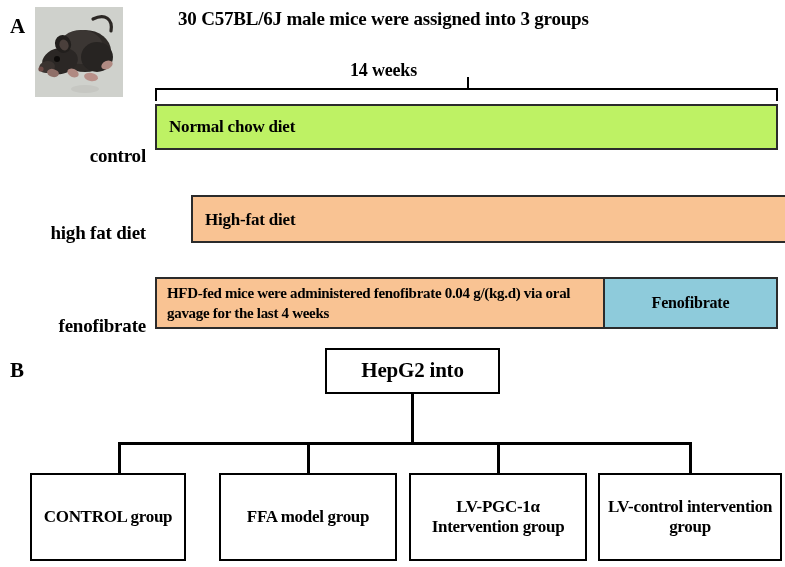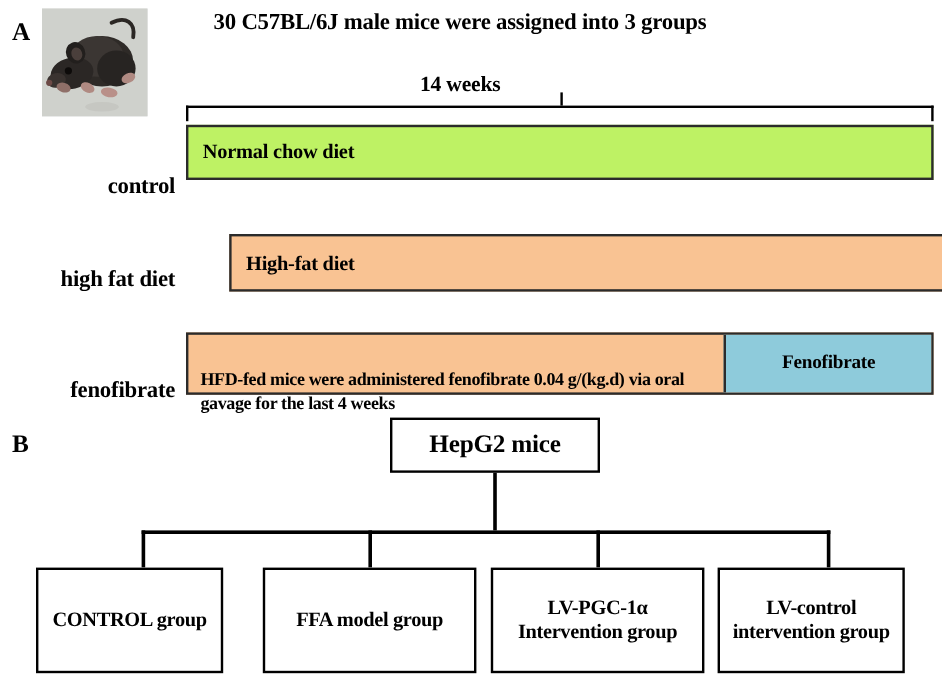--- a/index.html
+++ b/index.html
@@ -148,21 +148,20 @@
     display: flex;
   }
   #bar-feno .feno-desc {
     flex: 0 0 446px;
     padding: 5px 8px 0 10px;
     box-sizing: border-box;
     font-size: 15px;
     font-weight: bold;
     line-height: 1.3;
     letter-spacing: -0.3px;
-    margin-top: 24px;
   }
   #bar-feno .feno-drug {
     flex: 1 1 auto;
     background: #8ecbdb;
     border-left: 2px solid #2b2b2b;
     display: flex;
     align-items: center;
     justify-content: center;
     font-size: 16px;
     font-weight: bold;
@@ -193,21 +192,21 @@
   .leaf-box {
     top: 473px;
     height: 88px;
     font-size: 17px;
     letter-spacing: -0.3px;
     padding: 0 4px;
   }
   #leaf-0 { left: 30px;  width: 156px; }
   #leaf-1 { left: 219px; width: 178px; text-align: center; }
   #leaf-2 { left: 409px; width: 178px; }
-  #leaf-3 { left: 598px; width: 156px; }
+  #leaf-3 { left: 598px; width: 184px; }
 
   
   .conn {
     position: absolute;
     background: #000;
   }
   .conn.v { width: 3px; }
   .conn.h { height: 3px; }
 </style>
 </head>
@@ -270,21 +269,21 @@
   </div>
 
   <div class="row-label" style="top:278px;">fenofibrate</div>
   <div class="bar" id="bar-feno">
     <div class="feno-desc">HFD-fed mice were administered fenofibrate 0.04 g/(kg.d) via oral gavage for the last 4 weeks</div>
     <div class="feno-drug">Fenofibrate</div>
   </div>
 
   <div class="panel-letter abs" style="left:10px; top:360px;">B</div>
 
-  <div class="node-box" id="hepg2-box">HepG2 mice</div>
+  <div class="node-box" id="hepg2-box">HepG2 into</div>
 
   <div class="conn v" style="left:411px; top:394px; height:48px;"></div>
   <div class="conn h" style="left:118px; top:442px; width:574px;"></div>
   <div class="conn v" style="left:118px; top:442px; height:31px;"></div>
   <div class="conn v" style="left:307px; top:442px; height:31px;"></div>
   <div class="conn v" style="left:497px; top:442px; height:31px;"></div>
   <div class="conn v" style="left:689px; top:442px; height:31px;"></div>
 
   <div class="node-box leaf-box" id="leaf-0">CONTROL group</div>
   <div class="node-box leaf-box" id="leaf-1">FFA model group</div>

